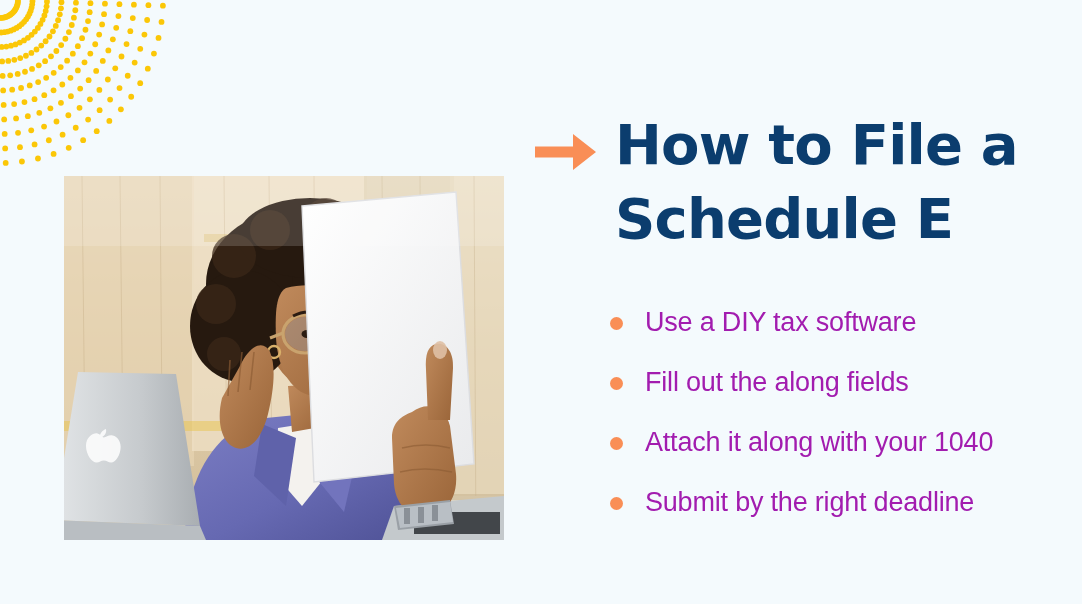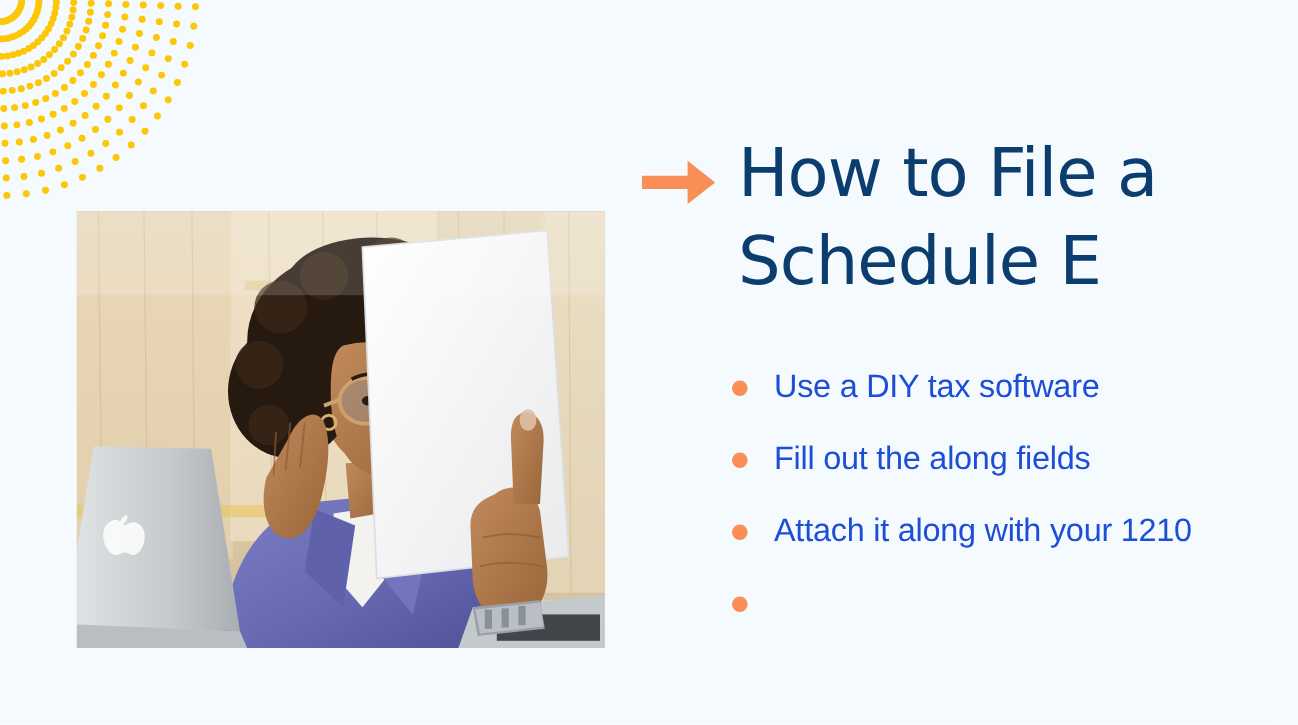--- a/index.html
+++ b/index.html
@@ -58,21 +58,21 @@
 
   #arrow-icon {
     flex: 0 0 auto;
     margin-top: 24px;
     margin-right: 18px;
   }
 
   #page-title {
     margin: 0;
     font-family: "DejaVu Sans", sans-serif;
-    font-weight: normal;
+    font-weight: bold;
     font-size: 56px;
     line-height: 1.33;
     letter-spacing: -0.8px;
     color: #0b3d6e;
     white-space: pre-line;
   }
 
   #bullet-list {
     list-style: none;
     margin: 0;
@@ -95,21 +95,21 @@
     height: 13px;
     border-radius: 50%;
     background: #f98e56;
     margin-right: 22px;
   }
 
   .bullet-text {
     font-family: "Liberation Sans", sans-serif;
     font-size: 27px;
     line-height: 1.1;
-    color: #1d4ed8;
+    color: #a21caf;
     letter-spacing: -0.2px;
   }
 </style>
 </head>
 <body>
 
 <div id="canvas">
 
   <svg id="dot-fan" viewBox="0 0 200 170" width="200" height="170" aria-hidden="true">
       <circle cx="17.99" cy="0.63" r="2.9" fill="#fbc707"></circle>
@@ -472,21 +472,22 @@
       <li>
         <span class="bullet-dot"></span>
         <span class="bullet-text">Use a DIY tax software</span>
       </li>
       <li>
         <span class="bullet-dot"></span>
         <span class="bullet-text">Fill out the along fields</span>
       </li>
       <li>
         <span class="bullet-dot"></span>
-        <span class="bullet-text">Attach it along with your 1210</span>
+        <span class="bullet-text">Attach it along with your 1040</span>
       </li>
       <li>
         <span class="bullet-dot"></span>
+        <span class="bullet-text">Submit by the right deadline</span>
       </li>
     </ul>
 
   </div>
 </div>
 
 </body></html>

